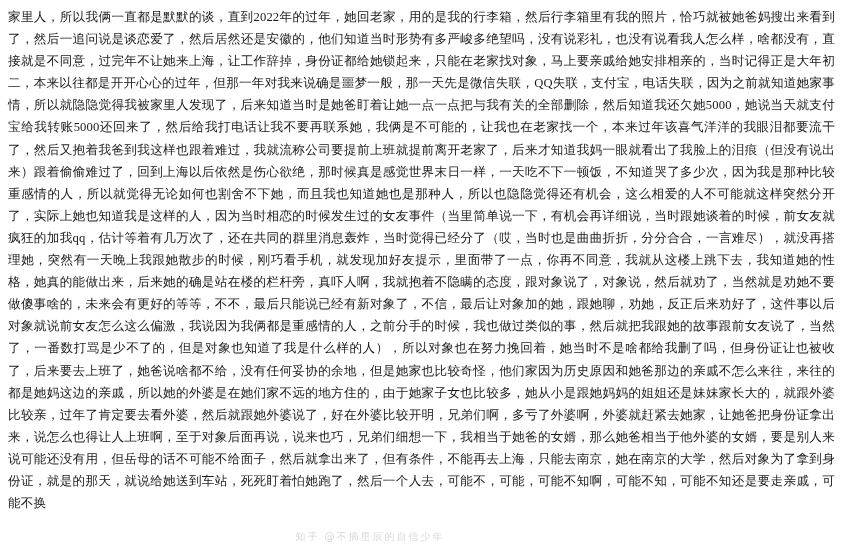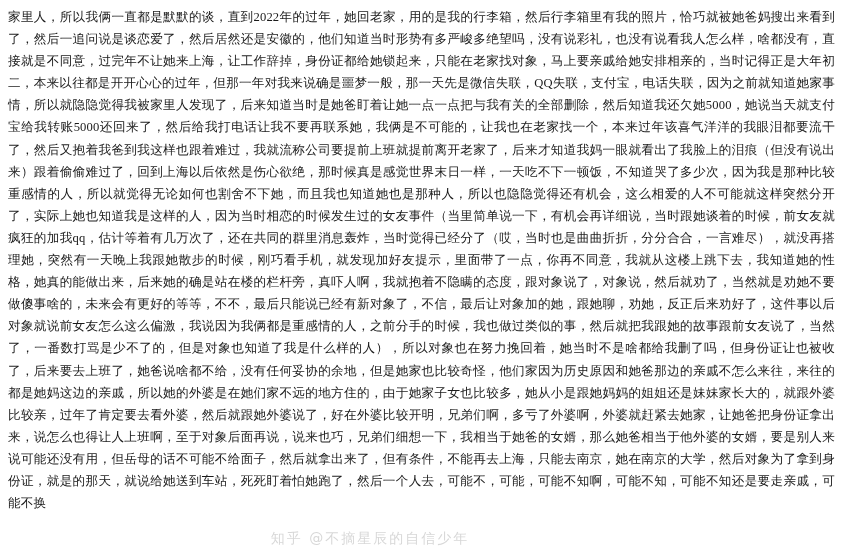--- a/index.html
+++ b/index.html
@@ -35,21 +35,21 @@
     word-break: break-all;
     font-family: Liberation Serif, serif;
   }
   #watermark {
     position: absolute;
     left: 0;
     bottom: 2px;
     width: 740px;
     height: 22px;
     text-align: center;
-    font-size: 14px;
+    font-size: 10px;
     color: rgba(150, 150, 150, 0.38);
     letter-spacing: 2px;
     pointer-events: none;
     user-select: none;
     white-space: nowrap;
     font-family: "DejaVu Sans", sans-serif;
   }
 </style>
 </head>
 <body>

